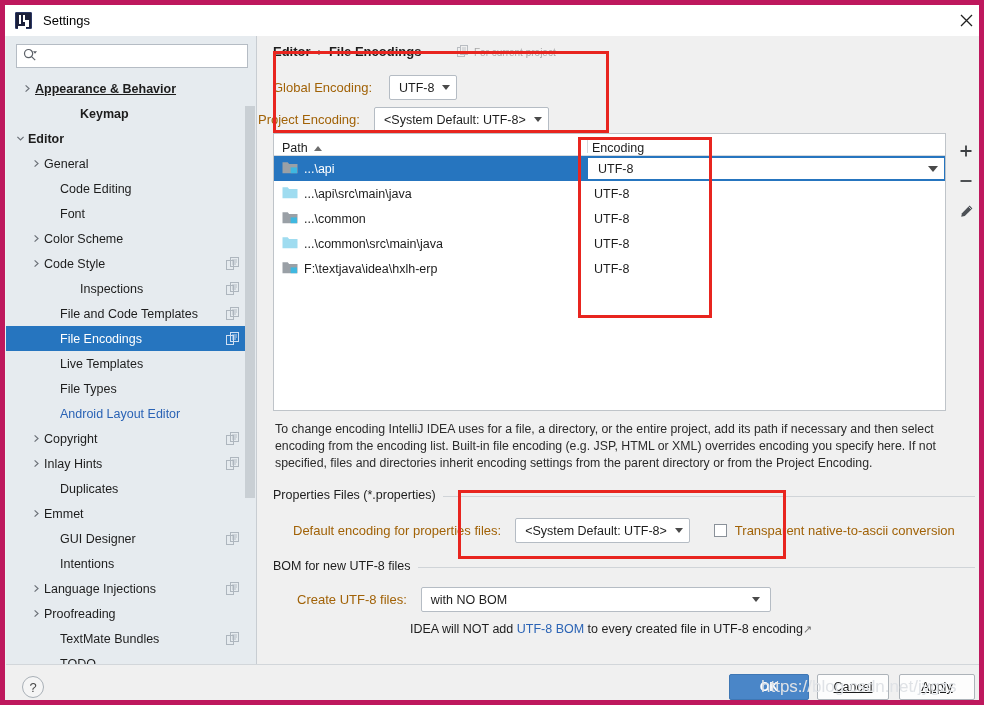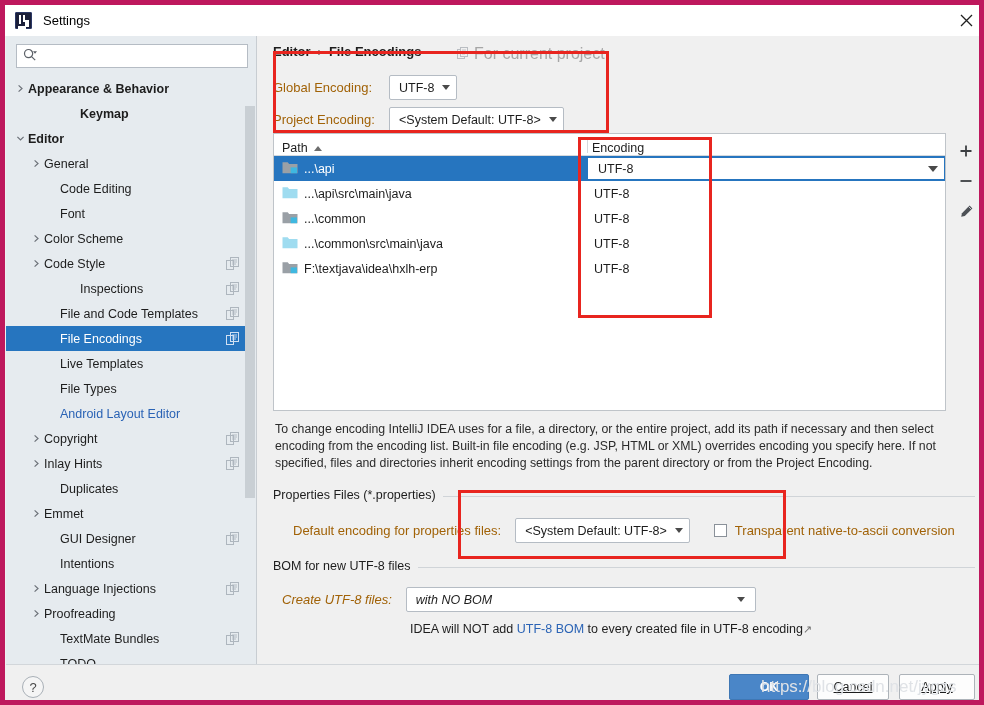--- a/index.html
+++ b/index.html
@@ -130,21 +130,21 @@
   }
   .breadcrumb {
     position: absolute; left: 16px; top: 8px;
     font-size: 13px; font-weight: bold; color: #1d1d1d;
     display: flex; align-items: center; gap: 7px;
   }
   .breadcrumb .sep { font-weight: normal; color: #6b6b6b; }
   .for-project {
     position: absolute; left: 200px; top: 9px;
     display: flex; align-items: center; gap: 5px;
-    color: #a6a6a6; font-size: 16px;
+    color: #a6a6a6; font-size: 10px;
   }
 
   .field-row {
     position: absolute;
     display: flex; align-items: center;
   }
   .field-label { font-size: 13px; color: #a16207; }
   .combo {
     height: 25px;
     background: #fff;
@@ -335,21 +335,21 @@
             <circle cx="5.6" cy="5.6" r="4.1" fill="none" stroke="#5a5f66" stroke-width="1.2"></circle>
             <path d="M8.8 8.8 L12.2 12.2" stroke="#5a5f66" stroke-width="1.2"></path>
             <path d="M10 3.2 l4 0 l-2 2.6 z" fill="#5a5f66"></path>
           </svg>
         </span>
         <input type="text" value="" placeholder="" style="">
       </div>
     </div>
 
     <div class="tree" id="tree">
-        <div class="tree-row bold" style="padding-left: 6px;">
+        <div class="tree-row bold" style="padding-left: 13px; text-decoration: underline;">
           <span class="arrow">
             <svg width="9" height="9" viewBox="0 0 9 9">
               <path d="M2.6 1.4 L6 4.5 L2.6 7.6" fill="none" stroke="#6d7279" stroke-width="1.2"></path>
             </svg>
           </span>
           <span class="lbl">Appearance &amp; Behavior</span>
         </div>
         <div class="tree-row bold" style="padding-left: 22px; gap: 36px;">
           <span class="arrow"></span>
           <span class="lbl">Keymap</span>
@@ -550,21 +550,21 @@
     </div>
 
     <div class="field-row" style="left:16px; top:39px;">
       <span class="field-label" style="width:104px;">Global Encoding:</span>
       <span class="combo" style="margin-left:12px;">
         <span>UTF-8</span>
         <span class="caret"></span>
       </span>
     </div>
 
-    <div class="field-row" style="left:16px; top:71px;">
+    <div class="field-row" style="left:1px; top:71px;">
       <span class="field-label" style="width:104px;">Project Encoding:</span>
       <span class="combo" style="margin-left:12px;">
         <span>&lt;System Default: UTF-8&gt;</span>
         <span class="caret"></span>
       </span>
     </div>
 
     <div class="table-outer">
       <div class="table-head">
         <div class="th th-path">
@@ -651,21 +651,21 @@
         <span>&lt;System Default: UTF-8&gt;</span>
         <span class="caret"></span>
       </span>
       <span class="checkbox" style="margin-left:24px;"></span>
       <span class="field-label" style="margin-left:8px;">Transparent native-to-ascii conversion</span>
     </div>
 
     <div class="group-line" style="left:16px; top:531px; width:702px;"></div>
     <div class="group-title" style="left:16px; top:523px;">BOM for new UTF-8 files</div>
 
-    <div class="field-row" style="left:25px; top:551px;font-style:italic;">
+    <div class="field-row" style="left:40px; top:551px;">
       <span class="field-label">Create UTF-8 files:</span>
       <span class="combo" style="margin-left:14px; width:350px; justify-content:space-between; padding-right:10px;">
         <span>with NO BOM</span>
         <span class="caret"></span>
       </span>
     </div>
 
     <div style="position:absolute; left:153px; top:586px; font-size:12.5px;">
       <span>IDEA will NOT add </span><span class="link">UTF-8 BOM</span><span> to every created file in UTF-8 encoding</span><span class="ext-arrow">↗</span>
     </div>

